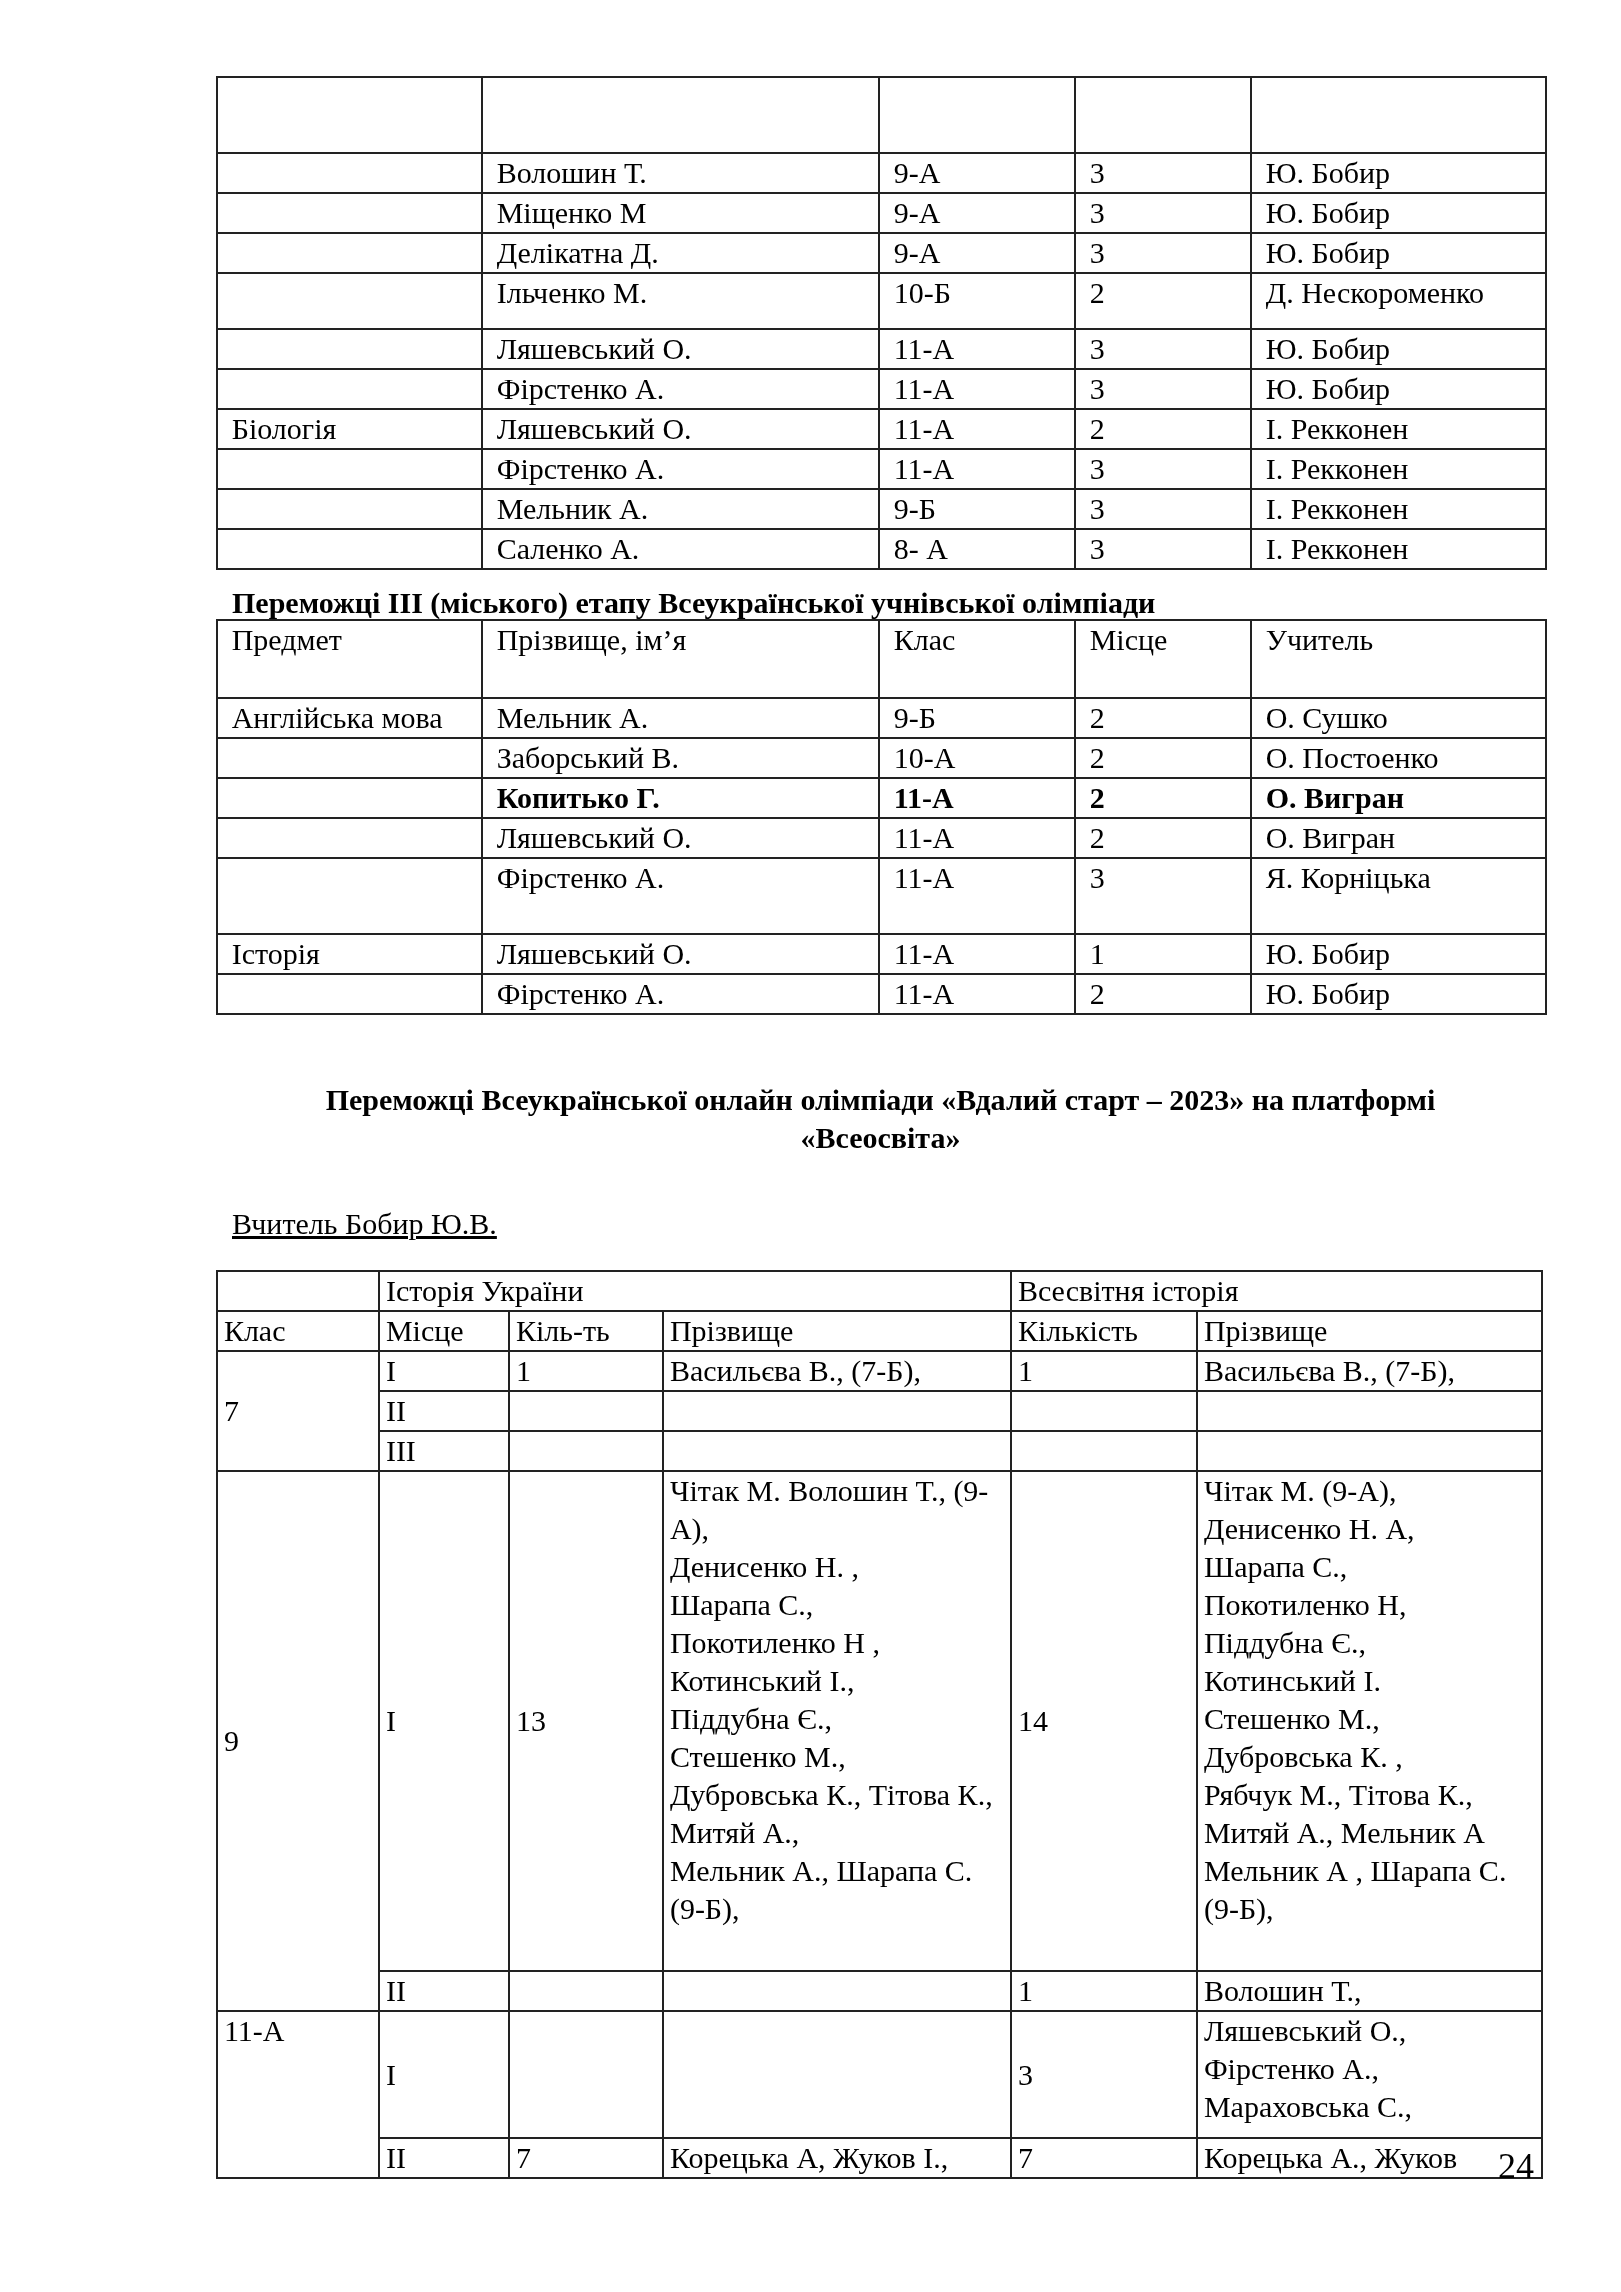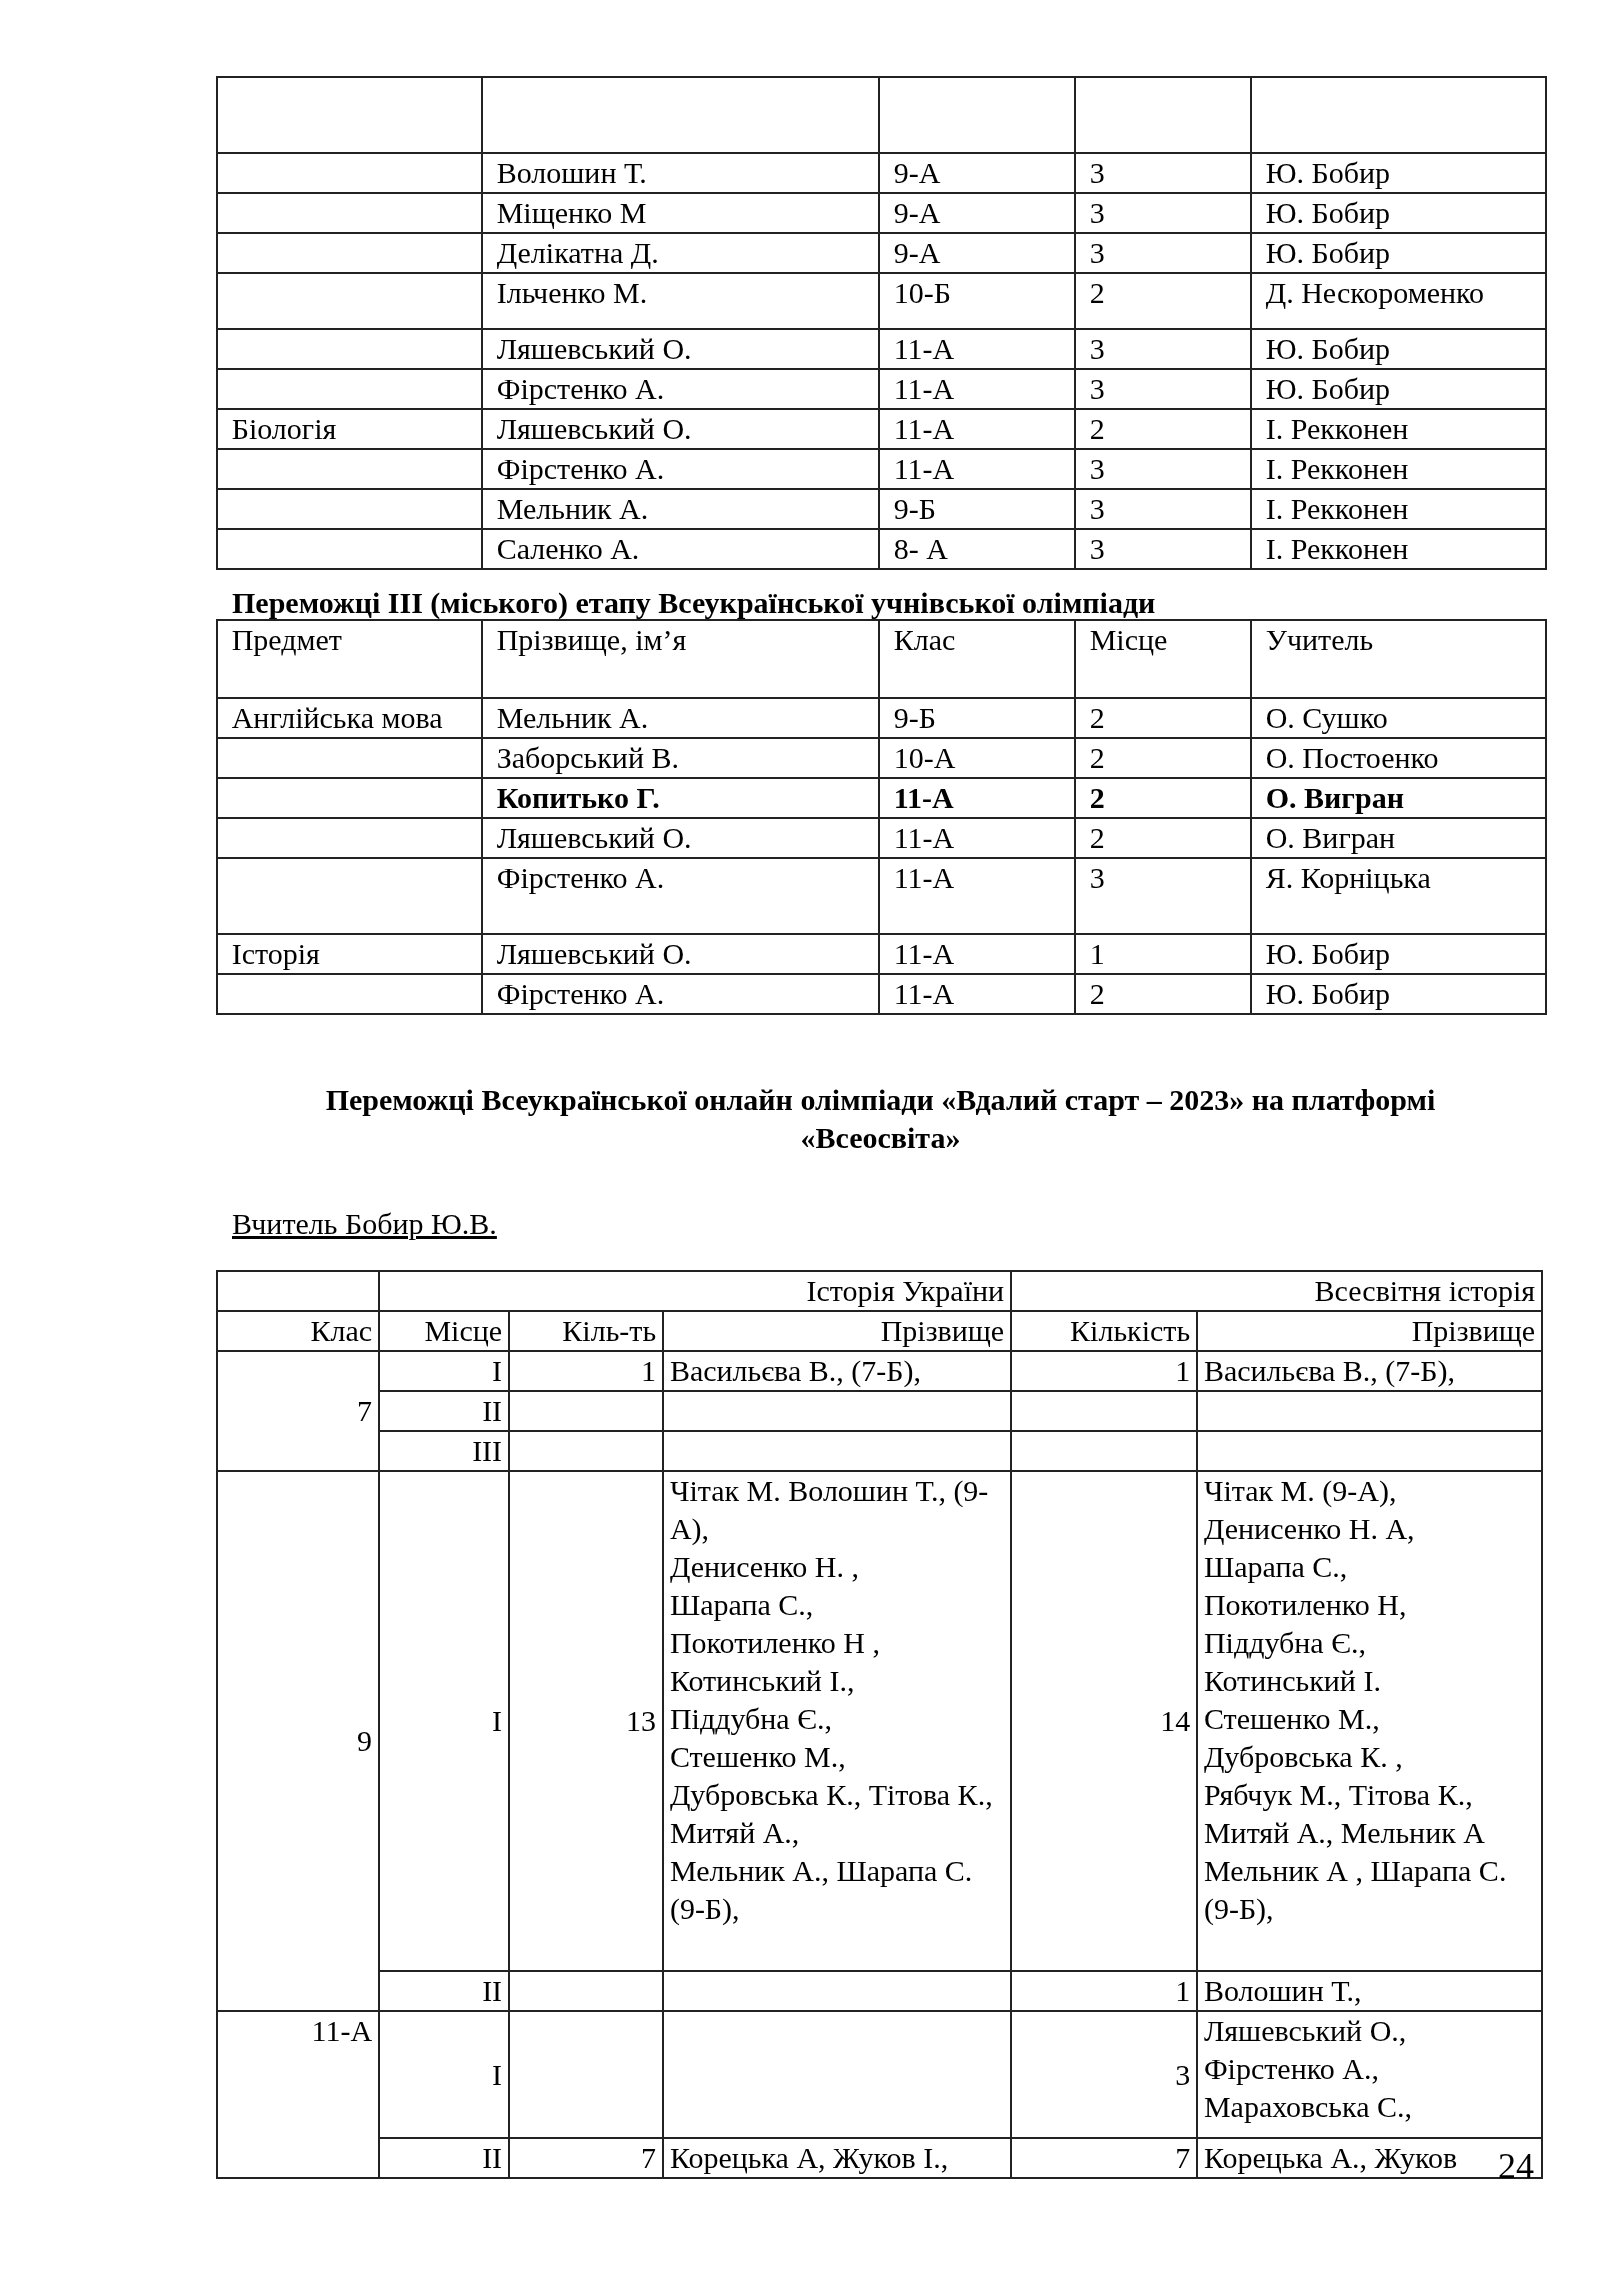--- a/index.html
+++ b/index.html
@@ -4,21 +4,21 @@
 <style>
   html, body { margin: 0; padding: 0; background: #ffffff; }
   body { width: 1621px; height: 2293px; position: relative; overflow: hidden;
          font-family: "Liberation Serif", "DejaVu Serif", serif; color: #000; font-size: 30px; }
   table { border-collapse: collapse; position: absolute; table-layout: fixed; }
   td { border: 2px solid #222; vertical-align: top; padding: 0 0 0 13.7px; line-height: 38px; font-size: 30px; }
   #t1 { left: 216px; top: 76px; width: 1329px; }
   #t2 { left: 216px; top: 619px; width: 1329px; }
   #t3 { left: 216px; top: 1270px; width: 1325px; }
   #t3 td { padding: 0 5.9px; line-height: 38px; }
-  .c { text-align: right; border-radius: 17px; }
+  .c { text-align: left; border-radius: 17px; }
   .mid { vertical-align: middle; }
   .h2 { position: absolute; left: 232px; top: 584px; font-weight: bold; font-size: 30px; line-height: 37px; }
   .title3 { position: absolute; left: 216px; width: 1329px; top: 1081px; text-align: center; font-weight: bold; font-size: 30px; line-height: 38px; }
   .teacher { position: absolute; left: 232px; top: 1205px; text-decoration: underline; font-size: 30px; line-height: 37px; }
   .pagenum { position: absolute; left: 1498px; top: 2145px; font-size: 36px; }
   .multi { white-space: pre-line; }
 </style>
 </head>
 <body>
 

